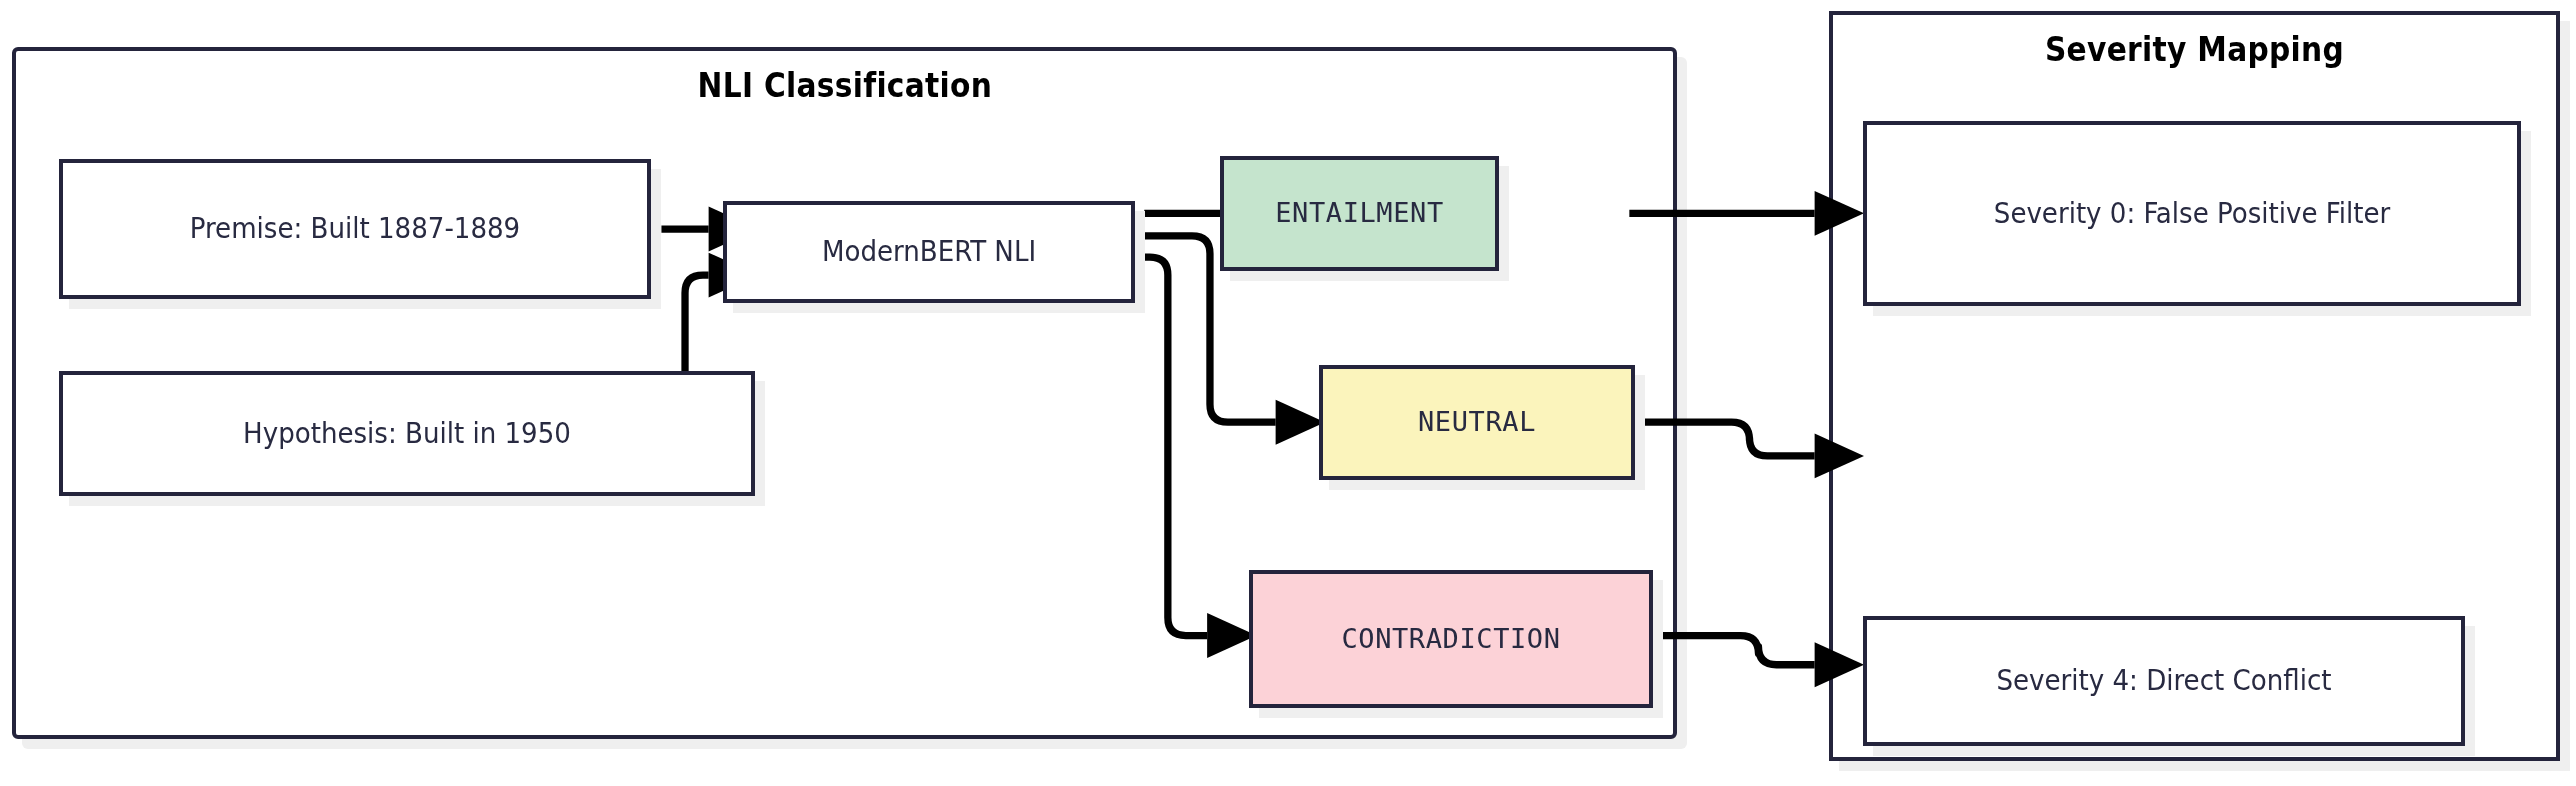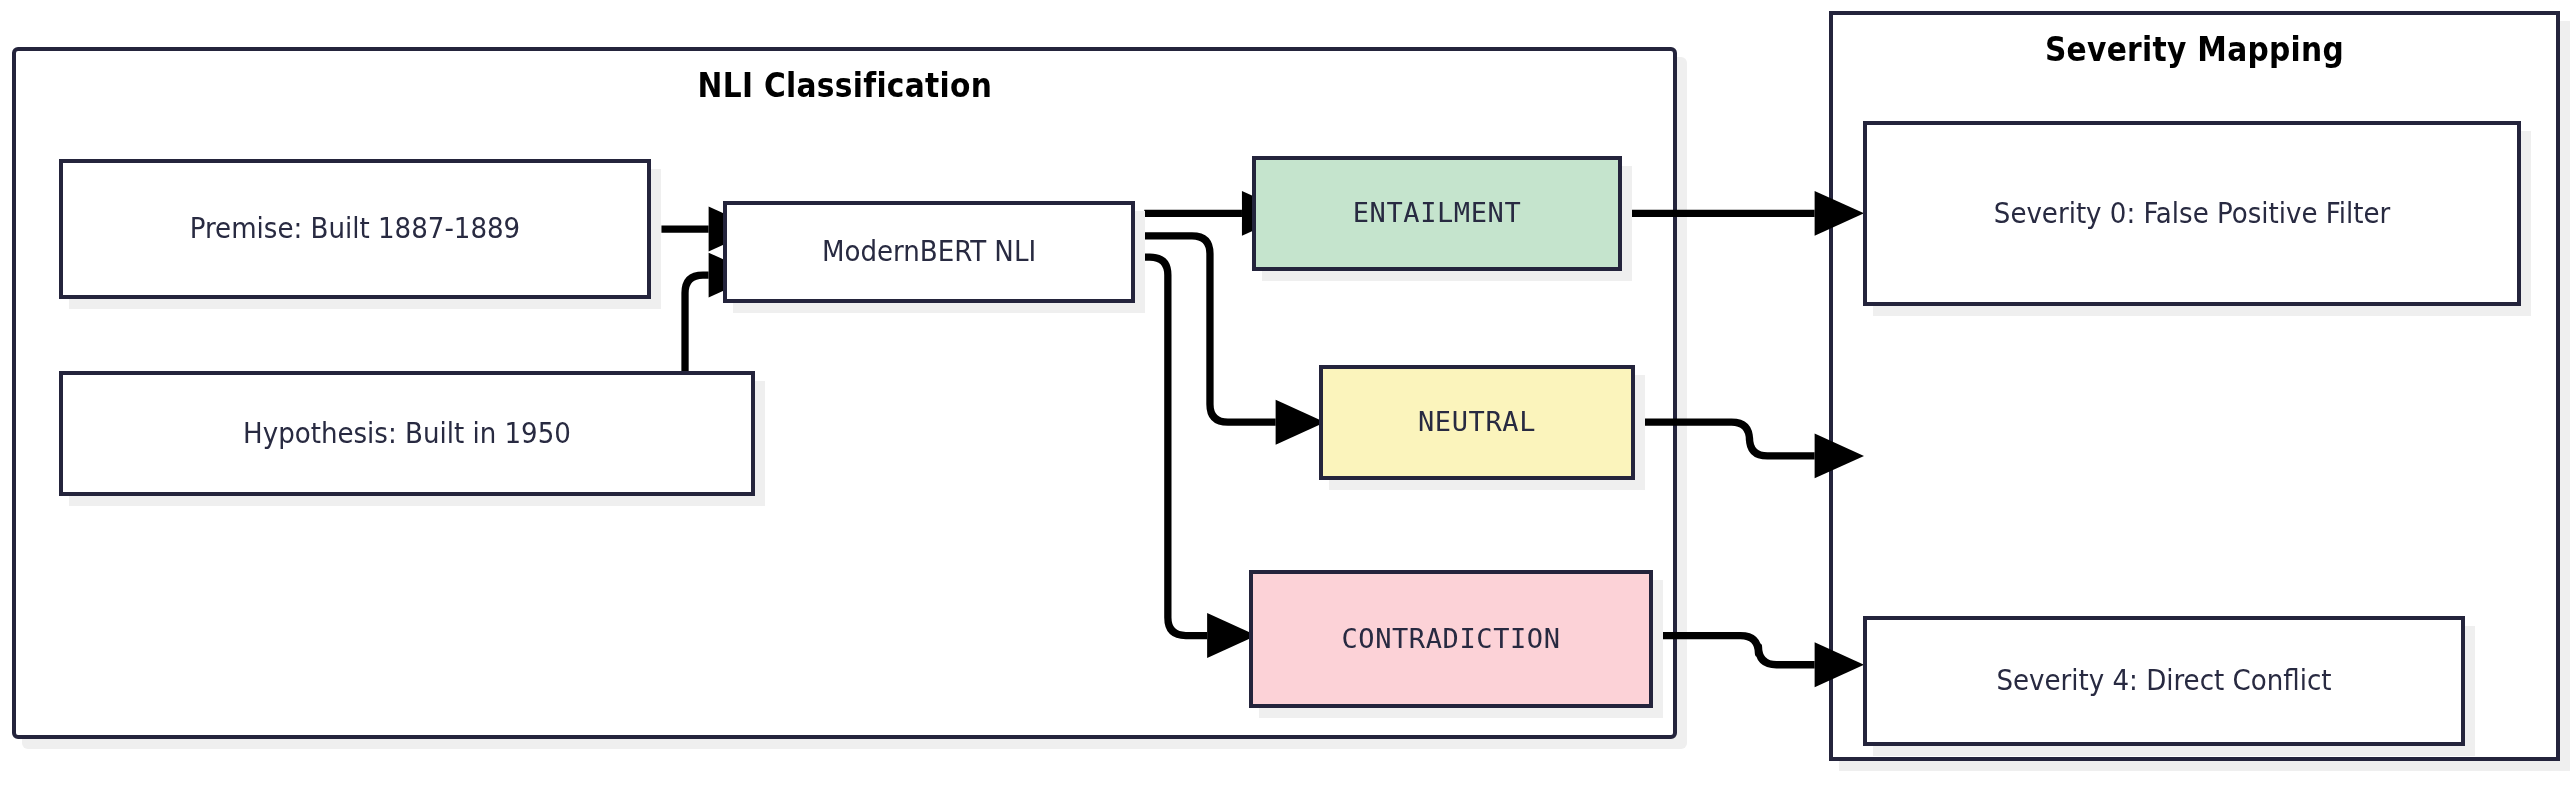--- a/index.html
+++ b/index.html
@@ -24,21 +24,21 @@
         display:flex;align-items:center;justify-content:center;text-align:center;
         color:#282a41;font-size:29px;line-height:1.28;padding:0 29px;}
   .node.green{background:#c5e4cd;}
   .node.yellow{background:#fbf4bc;}
   .node.pink{background:#fcd2d7;}
   .node.mono{font-family:"DejaVu Sans Mono","Liberation Mono",monospace;font-size:27px;letter-spacing:0.6px;}
 
   #n-premise   {left:59px; top:159px; width:592px;height:140px;}
   #n-hypothesis{left:59px; top:371px; width:696px;height:125px;}
   #n-bert      {left:723px;top:201px; width:412px; height:102px;}
-  #n-entail    {left:1252px;top:156px; width:370px; height:115px;}
+  #n-entail    {left:1220px;top:156px; width:279px; height:115px;}
   #n-neutral   {left:1319px;top:365px; width:316px; height:115px;}
   #n-contra    {left:1249px;top:570px;width:404px; height:138px;}
   #n-sev0      {left:1863px;top:121px; width:658px;height:185px;}
   #n-sev2      {left:1863px;top:389px; width:568px;height:134px;}
   #n-sev4      {left:1863px;top:600px;width:602px;height:130px;margin-top:16px;}
 
   
   #edges{position:absolute;left:0;top:0;width:2576px;height:786px;pointer-events:none;}
   .edge{fill:none;stroke:#000000;stroke-width:13;stroke-linecap:butt;stroke-linejoin:round;}
   .ahead{fill:#000000;}

